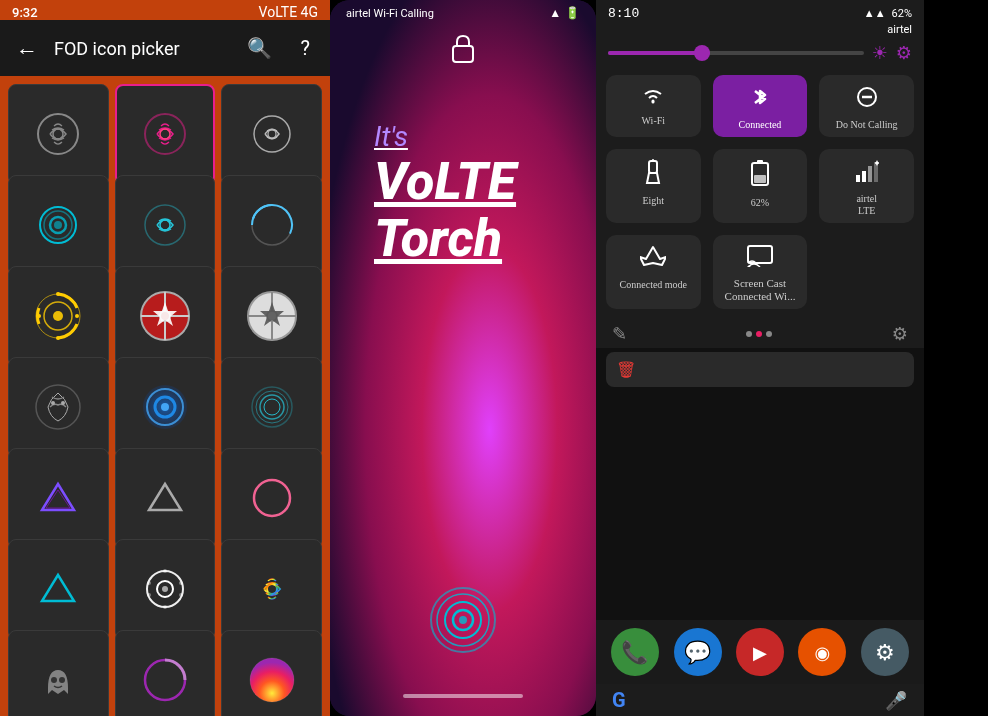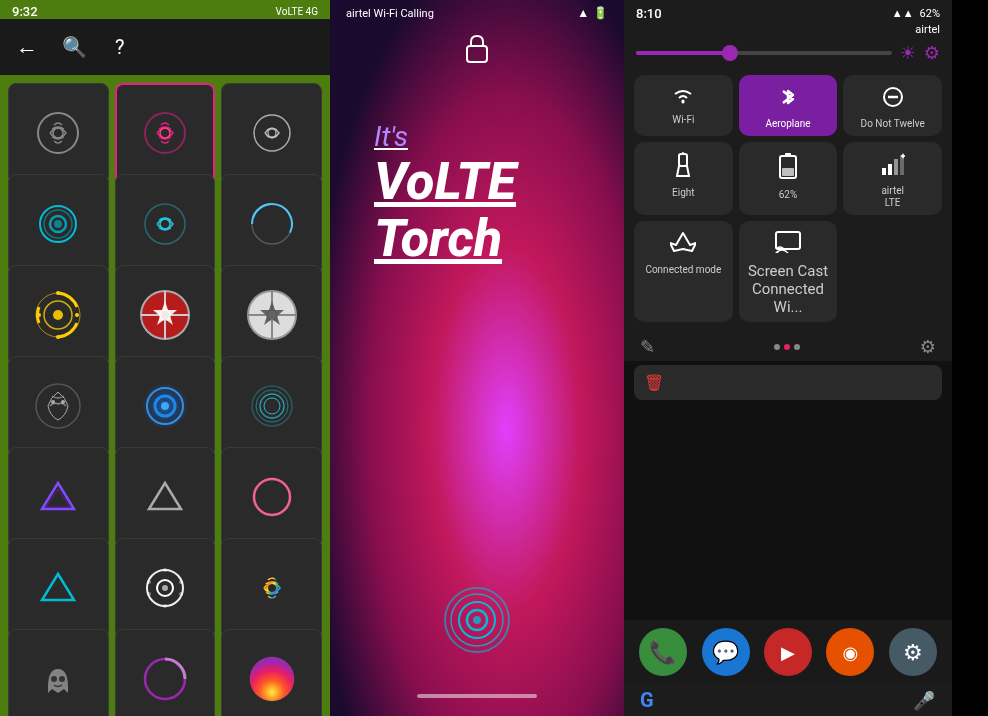--- a/index.html
+++ b/index.html
@@ -9,21 +9,21 @@
       display: flex;
       font-family: 'Roboto', Arial, sans-serif;
       overflow: hidden;
       background: #000;
     }
 
     
     #panel-fod {
       width: 330px;
       height: 716px;
-      background: #4d7c0f;
+      background: #c2410c;
       display: flex;
       flex-direction: column;
       flex-shrink: 0;
     }
     .fod-header {
       display: flex;
       align-items: center;
       padding: 8px 12px;
       height: 56px;
       background: #1a1a1a;
@@ -79,26 +79,27 @@
     .fod-icon-cell.selected {
       border: 2px solid #e91e8c;
     }
     .fod-icon-cell svg, .fod-icon-cell .icon-inner {
       width: 56px;
       height: 56px;
     }
 
     
     #panel-phone {
-      width: 294px;
+      width: 266px;
       height: 716px;
       flex-shrink: 0;
       position: relative;
       overflow: hidden;
       background: #1a0a2e;
+      border-radius: 20px;
     }
     .phone-bg {
       position: absolute;
       inset: 0;
       background: radial-gradient(ellipse at 60% 60%, #e040fb 0%, #c2185b 30%, #880e4f 55%, #1a0a2e 80%);
     }
     .phone-status-bar {
       position: relative;
       z-index: 2;
       display: flex;
@@ -169,21 +170,21 @@
       flex-shrink: 0;
       overflow: hidden;
     }
     .qs-status-bar {
       display: flex;
       justify-content: space-between;
       padding: 6px 12px 2px;
       color: #fff;
       font-size: 12px;
     }
-    .qs-time { font-size: 13px; font-weight: 500; }
+    .qs-time { font-size: 13px; font-weight: 500; font-family: Liberation Mono, monospace; }
     .qs-brightness-row {
       display: flex;
       align-items: center;
       padding: 4px 12px;
       gap: 8px;
     }
     .qs-brightness-track {
       flex: 1;
       height: 4px;
       background: #444;
@@ -203,22 +204,23 @@
       width: 16px;
       height: 16px;
       background: #9c27b0;
       border-radius: 50%;
     }
     .qs-sun-icon { color: #9c27b0; font-size: 18px; }
     .qs-settings-icon { color: #9c27b0; font-size: 18px; cursor: pointer; }
     .qs-grid {
       display: grid;
       grid-template-columns: repeat(3, 1fr);
-      gap: 6px;
+      gap: 12px;
       padding: 8px 10px;
+      font-family: Liberation Serif, serif;
     }
     .qs-tile {
       background: #2a2a2a;
       border-radius: 10px;
       padding: 10px 8px 6px;
       display: flex;
       flex-direction: column;
       align-items: center;
       gap: 4px;
       cursor: pointer;
@@ -293,24 +295,25 @@
       color: #4285f4;
     }
     .qs-mic-icon { color: #aaa; font-size: 18px; }
   </style>
 </head>
 <body>
 
 <div id="panel-fod">
   <div class="fod-status-bar">
     <span class="fod-time">9:32</span>
-    <span style="font-size:10px;">VoLTE 4G</span>
+    <span style="font-size:14px;">VoLTE 4G</span>
   </div>
   <div class="fod-header">
     <span class="fod-back-btn">←</span>
+    <span class="fod-title">FOD icon picker</span>
     <span class="fod-search-btn">🔍</span>
     <span class="fod-help-btn">?</span>
   </div>
 
   <div class="fod-icons-grid">
 
     <div class="fod-icon-cell">
       <svg viewBox="0 0 56 56" width="52" height="52">
         <circle cx="28" cy="28" r="20" fill="none" stroke="#888" stroke-width="2"></circle>
         <path d="M20 28 Q28 18 36 28 Q28 38 20 28" fill="none" stroke="#888" stroke-width="1.5"></path>
@@ -596,31 +599,31 @@
       </div>
       <span class="qs-tile-label">Wi-Fi</span>
     </div>
 
     <div class="qs-tile active">
       <div class="qs-tile-icon">
         <svg width="20" height="24" viewBox="0 0 20 24">
           <path d="M5 6 L15 14 L10 18 L10 6 L15 10 L5 18" fill="none" stroke="#fff" stroke-width="2.5" stroke-linejoin="round"></path>
         </svg>
       </div>
-      <span class="qs-tile-label">Aeroplane</span>
+      <span class="qs-tile-label">Connected</span>
     </div>
 
     <div class="qs-tile">
       <div class="qs-tile-icon">
         <svg width="24" height="24" viewBox="0 0 24 24">
           <circle cx="12" cy="12" r="9" fill="none" stroke="#fff" stroke-width="2"></circle>
           <line x1="7" y1="12" x2="17" y2="12" stroke="#fff" stroke-width="2.5"></line>
         </svg>
       </div>
-      <span class="qs-tile-label">Do Not Twelve</span>
+      <span class="qs-tile-label">Do Not Calling</span>
     </div>
 
     <div class="qs-tile">
       <div class="qs-tile-icon">
         <svg width="20" height="26" viewBox="0 0 20 26">
           <rect x="6" y="2" width="8" height="12" rx="2" fill="none" stroke="#fff" stroke-width="2"></rect>
           <path d="M6 14 L4 24 L16 24 L14 14Z" fill="none" stroke="#fff" stroke-width="2"></path>
           <line x1="10" y1="0" x2="10" y2="2" stroke="#fff" stroke-width="1.5"></line>
         </svg>
       </div>
@@ -665,21 +668,21 @@
 
     <div class="qs-tile">
       <div class="qs-tile-icon">
         <svg width="26" height="22" viewBox="0 0 26 22">
           <rect x="1" y="1" width="24" height="17" rx="2" fill="none" stroke="#fff" stroke-width="2"></rect>
           <path d="M1 18 Q5 14 9 18" fill="none" stroke="#fff" stroke-width="1.5"></path>
           <path d="M1 22 Q7 16 13 22" fill="none" stroke="#fff" stroke-width="1.5"></path>
           <circle cx="2" cy="22" r="1.5" fill="#fff"></circle>
         </svg>
       </div>
-      <span class="qs-tile-label" style="font-size:15px;">Screen Cast<br>Connected Wi...</span>
+      <span class="qs-tile-label" style="font-size:11px;">Screen Cast<br>Connected Wi...</span>
     </div>
   </div>
 
   <div class="qs-bottom-bar">
     <span class="qs-edit-icon">✎</span>
     <div class="qs-dots">
       <div class="qs-dot"></div>
       <div class="qs-dot active-dot"></div>
       <div class="qs-dot"></div>
     </div>

